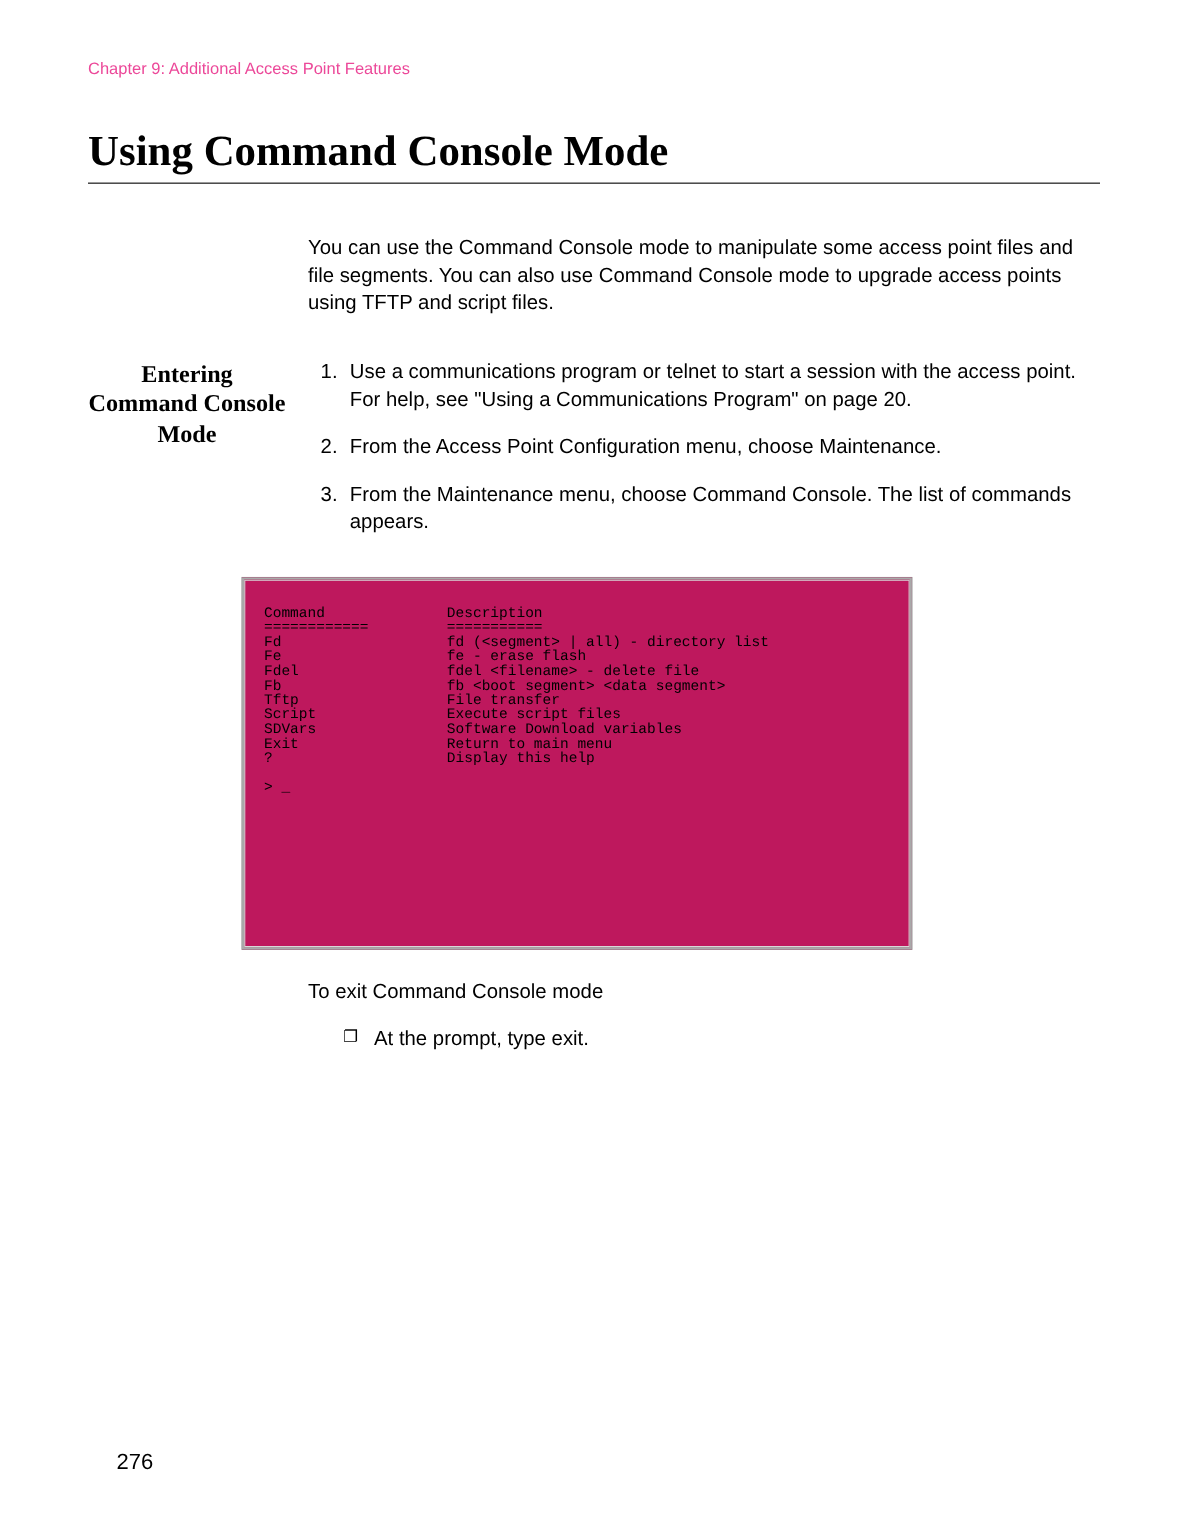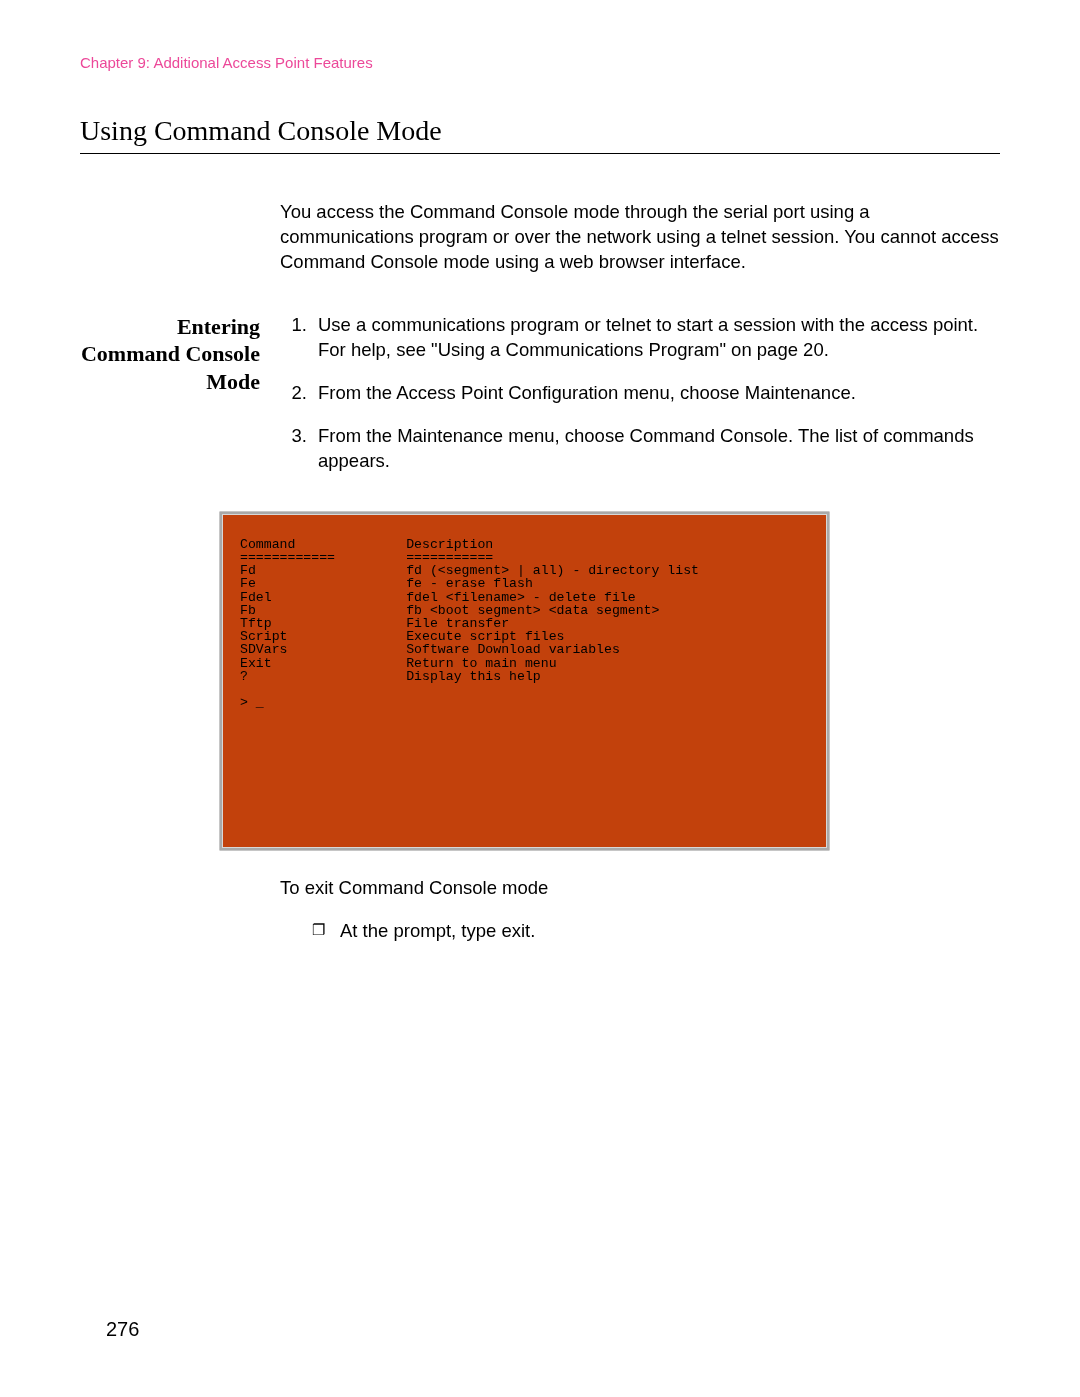--- a/index.html
+++ b/index.html
@@ -22,32 +22,32 @@
     color: #ec4899;
     margin-bottom: 44px;
   }
   .main-title-row {
     border-bottom: 1px solid #000;
     padding-bottom: 6px;
     margin-bottom: 46px;
   }
   .main-title {
     font-family: "Times New Roman", Times, serif;
-    font-weight: normal;
-    font-size: 28px;
+    font-weight: bold;
+    font-size: 39px;
   }
   .two-col {
     display: flex;
     align-items: flex-start;
     margin-bottom: 20px;
   }
   .left-col {
     width: 200px;
     min-width: 200px;
-    text-align: right;
+    text-align: center;
     padding-right: 20px;
     box-sizing: border-box;
   }
   .right-col {
     flex: 1;
   }
   .side-heading {
     font-family: "Times New Roman", Times, serif;
     font-weight: bold;
     font-size: 22px;
@@ -78,21 +78,21 @@
     width: 609px;
     height: 338px;
     border: 2px solid #a9a9a9;
     box-shadow: 0 0 0 1px #d8d8d8 inset, 0 0 0 0.5px #8d8d8d;
     padding: 24px 18px;
     box-sizing: border-box;
     font-family: "Courier New", Courier, monospace;
     font-size: 13.2px;
     line-height: 1.0;
     white-space: pre;
-    background: #c2410c;
+    background: #be185d;
     color: #000;
   }
   ul.bullet {
     list-style: none;
     margin: 0 0 2px 0;
     padding-left: 32px;
     font-size: 18.5px;
     line-height: 1.35;
   }
   ul.bullet li {
@@ -121,21 +121,21 @@
 
   <div class="chapter-header">Chapter 9: Additional Access Point Features</div>
 
   <div class="main-title-row">
     <span class="main-title">Using Command Console Mode</span>
   </div>
 
   <div class="two-col">
     <div class="left-col"></div>
     <div class="right-col">
-      <p class="body-text">You access the Command Console mode through the serial port using a communications program or over the network using a telnet session. You cannot access Command Console mode using a web browser interface.</p>
+      <p class="body-text">You can use the Command Console mode to manipulate some access point files and file segments. You can also use Command Console mode to upgrade access points using TFTP and script files.</p>
     </div>
   </div>
 
   <div class="two-col">
     <div class="left-col">
       <div class="side-heading">Entering Command Console Mode</div>
     </div>
     <div class="right-col">
       <ol class="steps">
         <li>Use a communications program or telnet to start a session with the access point. For help, see "Using a Communications Program" on page 20.</li>

